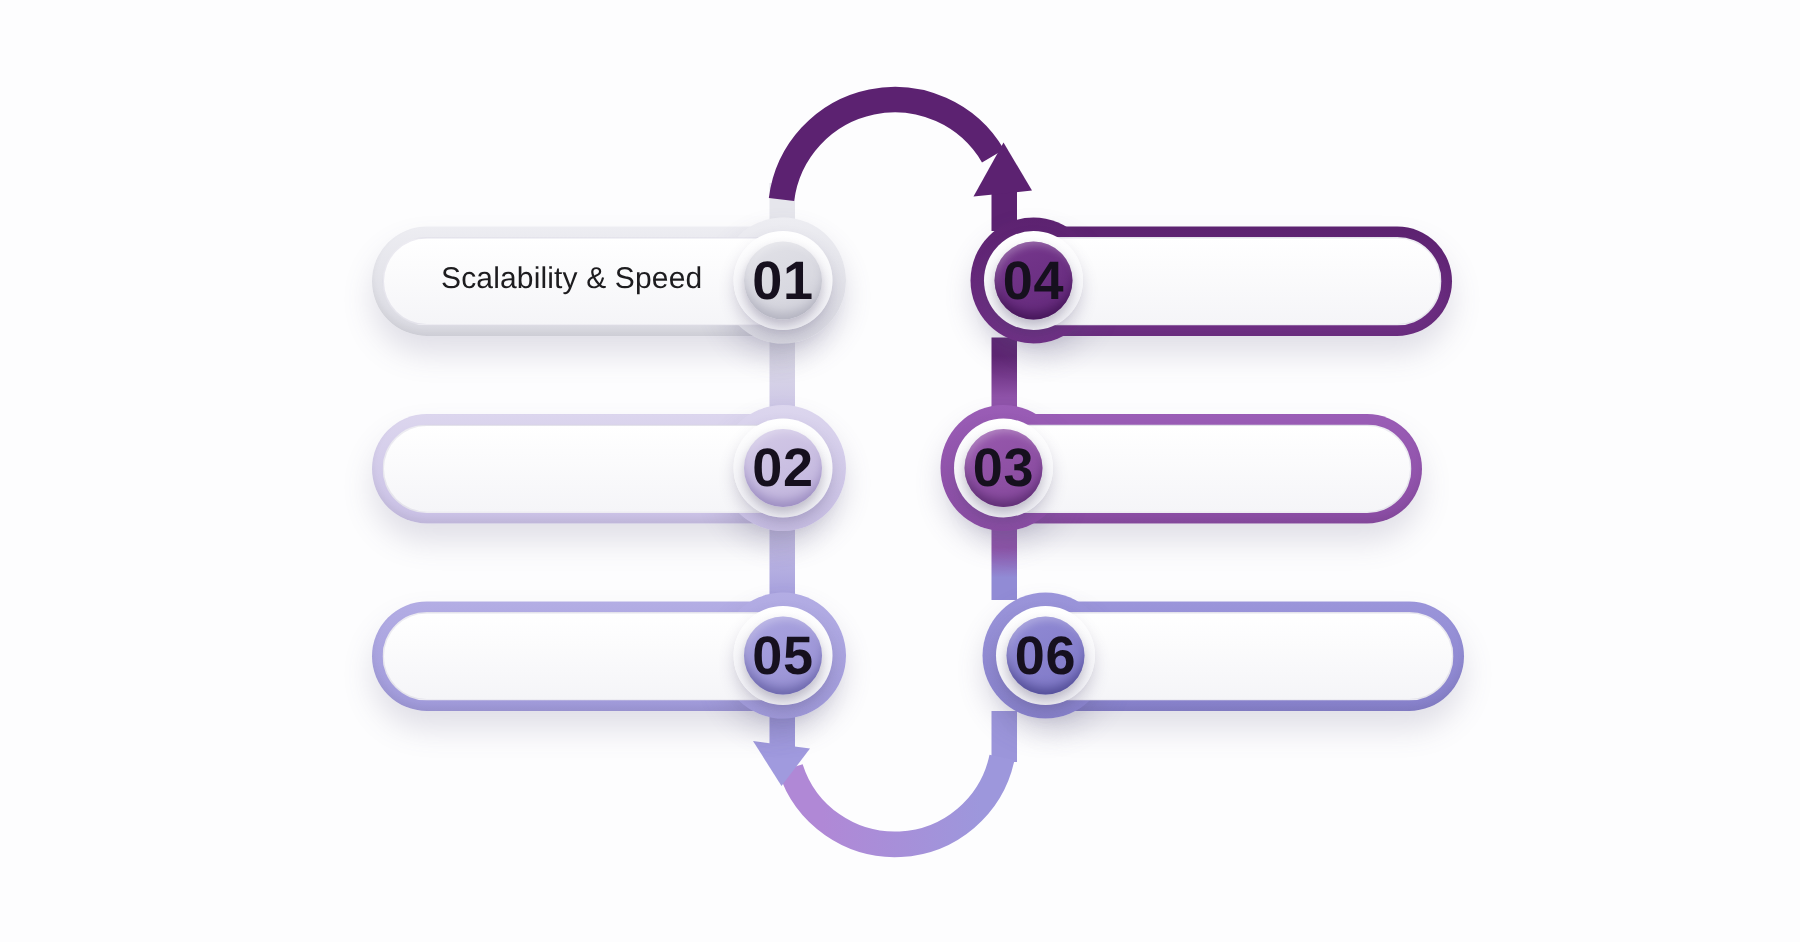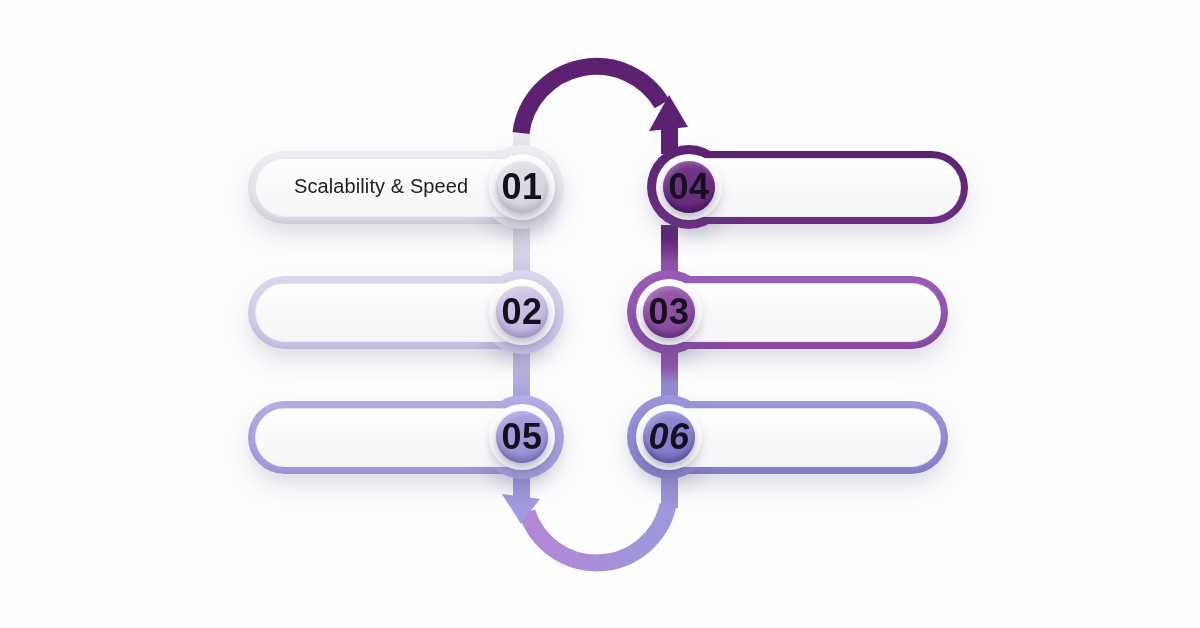--- a/index.html
+++ b/index.html
@@ -52,21 +52,21 @@
   .pill.right .num{left:15px;}
   .pill .label{
     position:absolute;top:0;height:100%;display:flex;align-items:center;
     font-size:20px;line-height:1.17;font-weight:500;color:#1d1c1f;
     white-space:pre-line;letter-spacing:.1px;
   }
   .pill.left  .label{left:46px;right:96px;}
   .pill.right .label{left:90px;right:20px;}
   
   .p0{left:248px;top:145px;} .p1{left:248px;top:270px;} .p2{left:248px;top:395px;}
-  .p3{left:648px;top:145px;} .p4{left:628px;top:270px;} .p5{left:628px;top:395px;font-style:italic;}
+  .p3{left:648px;top:145px;} .p4{left:628px;top:270px;} .p5{left:656px;top:395px;}
 </style>
 </head>
 <body>
 
 <div class="stage">
 
   <svg class="connectors" width="1200" height="628" viewBox="0 0 1200 628">
     <defs>
       <linearGradient id="gl1" x1="0" y1="0" x2="0" y2="1">
         <stop id="gl1-a" offset="0" stop-color="#e2e2e8"></stop>

